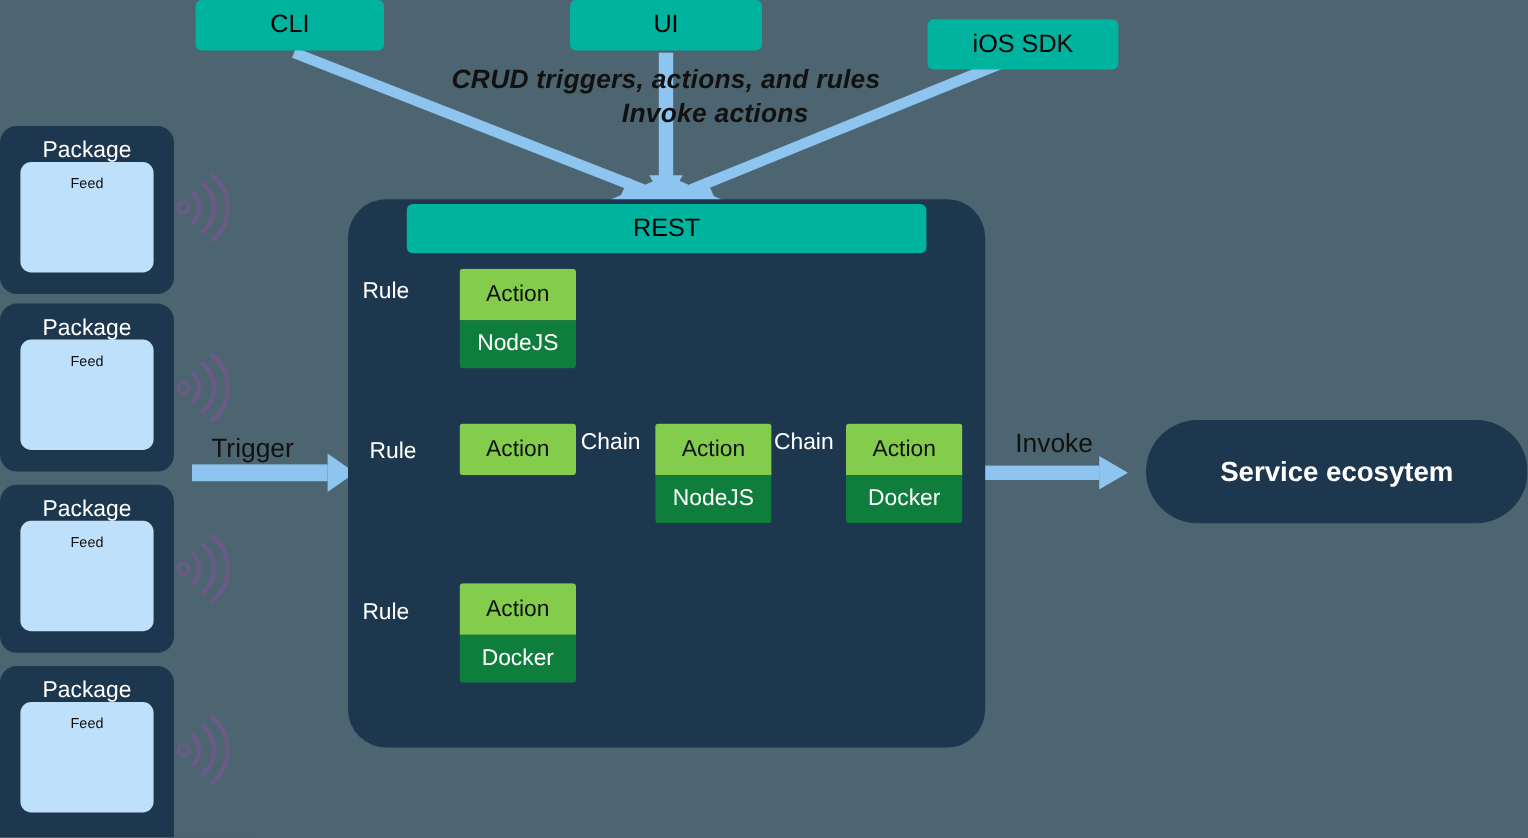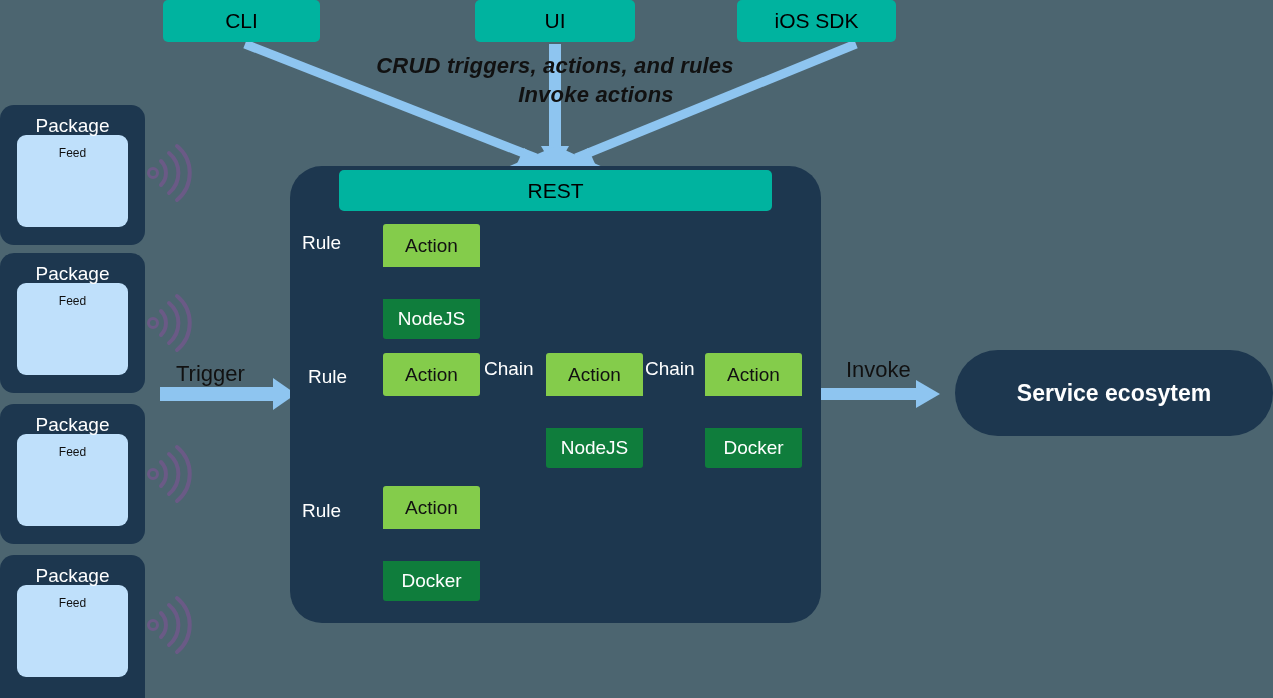--- a/index.html
+++ b/index.html
@@ -25,21 +25,21 @@
     color: #000000;
     font-size: 21px;
     display: flex;
     align-items: center;
     justify-content: center;
     height: 42px;
     top: 0;
   }
   .client-cli   { left: 163px; width: 157px; }
   .client-ui    { left: 475px; width: 160px; }
-  .client-sdk   { left: 737px; width: 159px; }
+  .client-sdk   { left: 773px; width: 159px; margin-top: 16px; }
 
   
   .caption {
     left: 0;
     width: 1110px;
     text-align: center;
     color: #111111;
     font-style: italic;
     font-weight: 600;
     font-size: 22px;
@@ -131,21 +131,20 @@
     text-align: right;
   }
   .action .act-bot {
     background: #0f7d3c;
     color: #ffffff;
     font-size: 19px;
     height: 40px;
     display: flex;
     align-items: center;
     justify-content: center;
-    margin-top: 32px;
   }
 
   
   .edge-label {
     color: #ffffff;
     font-size: 19px;
     white-space: nowrap;
   }
   .edge-label.dark { color: #111111; font-size: 22px; }
 

